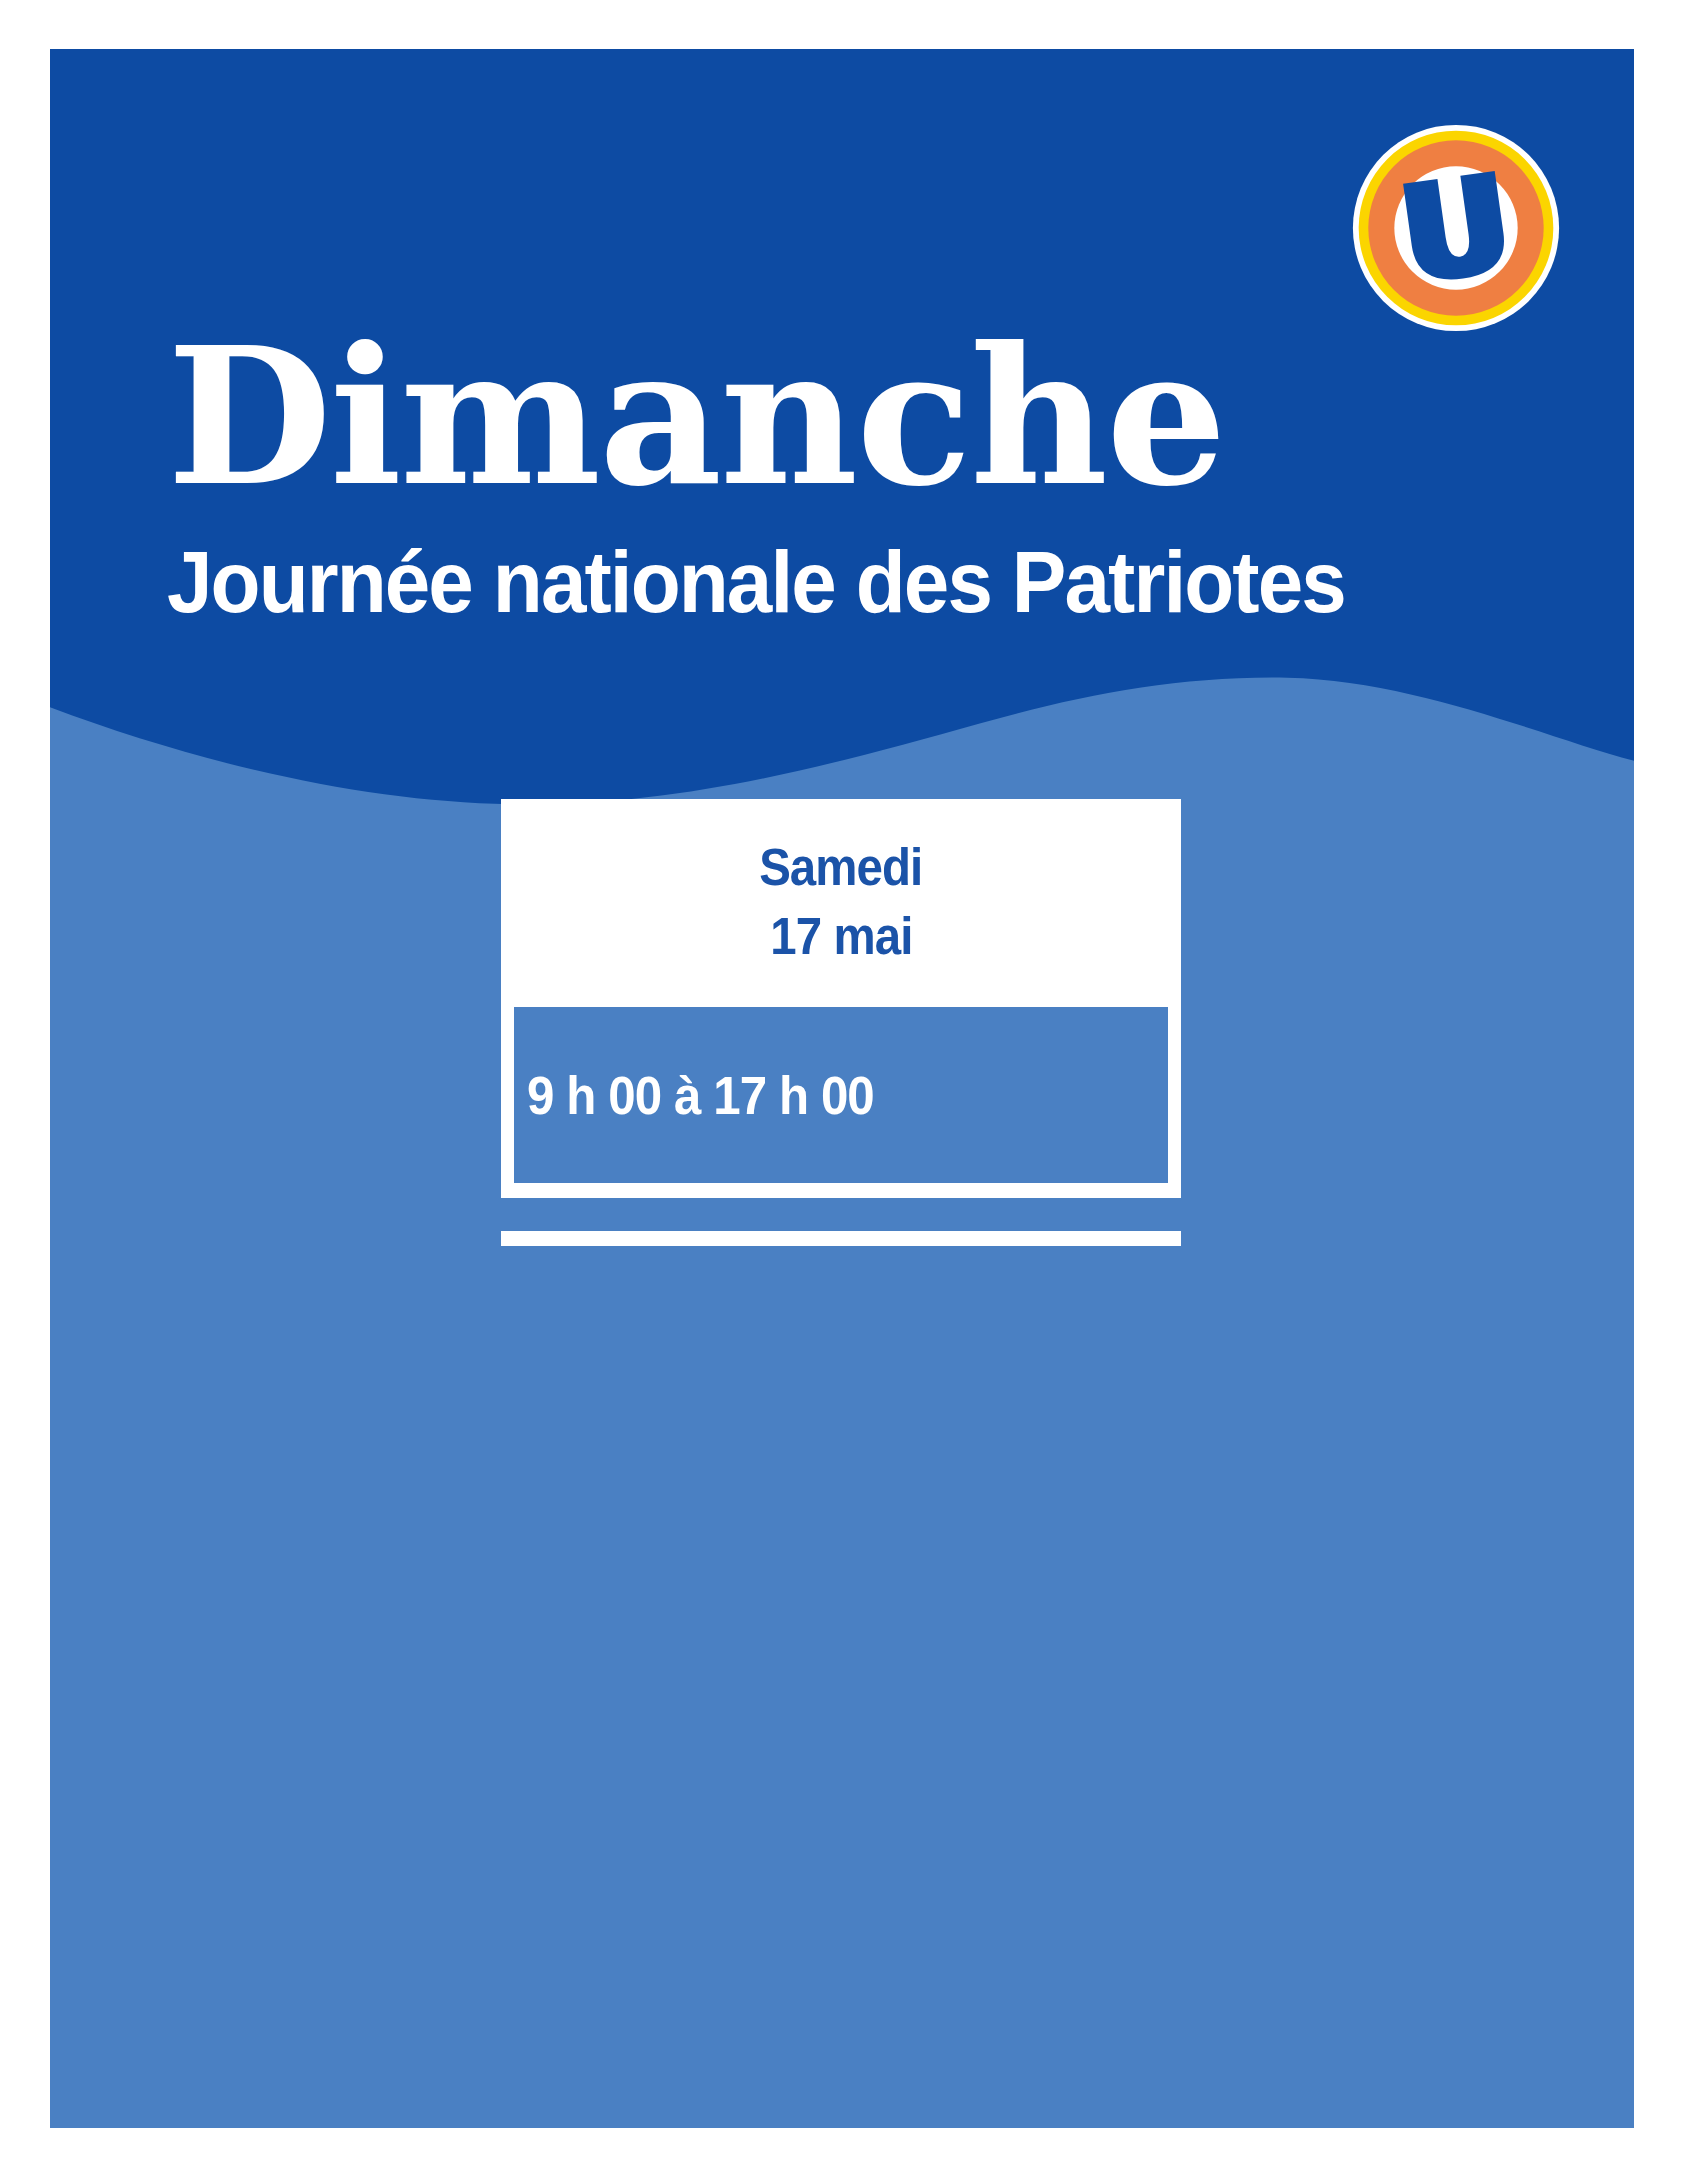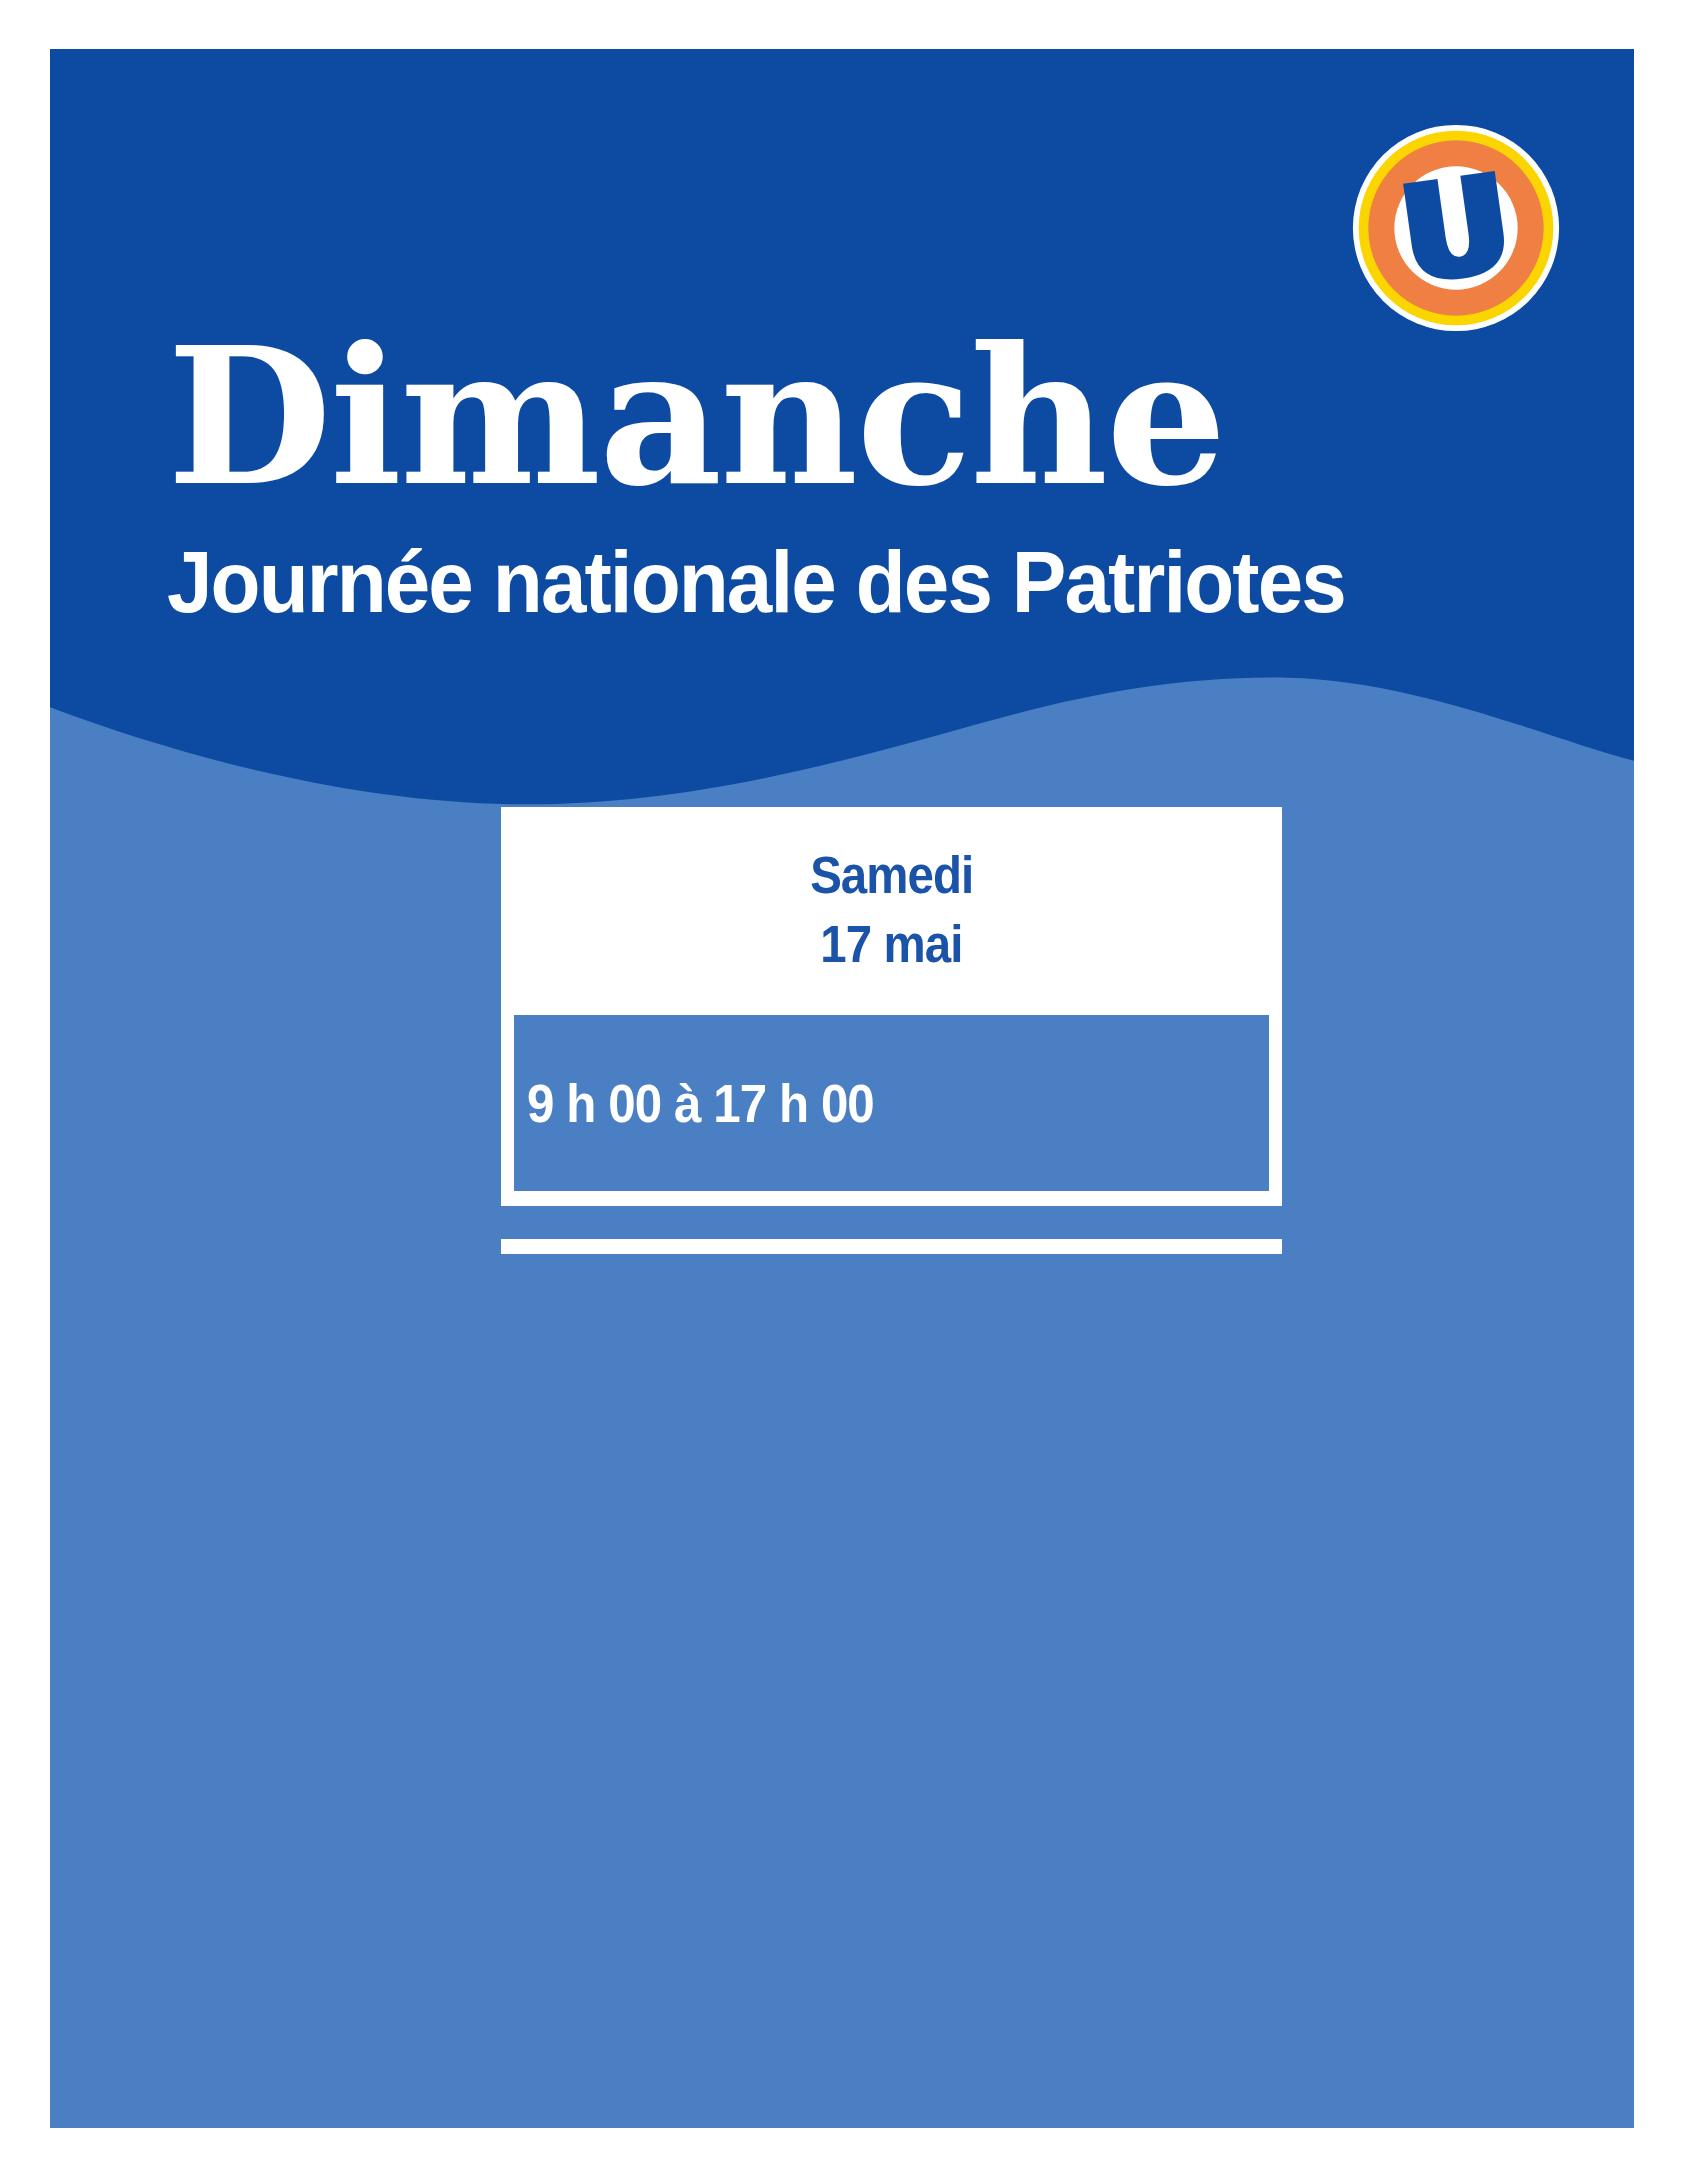--- a/index.html
+++ b/index.html
@@ -54,25 +54,24 @@
     color: #ffffff;
     letter-spacing: -2px;
     white-space: nowrap;
     transform: scaleX(0.94);
     transform-origin: left center;
   }
 
   .card {
     position: absolute;
     left: 451px;
-    width: 781px;
+    width: 680px;
     background: #ffffff;
     padding: 0 13px 15px 13px;
     box-sizing: border-box;
-    margin-top: 8px;
   }
   .card-1 { top: 750px; }
   .card-2 { top: 1182px; }
   .card-3 { top: 1616px; }
 
   .card-top {
     height: 208px;
     display: flex;
     flex-direction: column;
     align-items: center;

